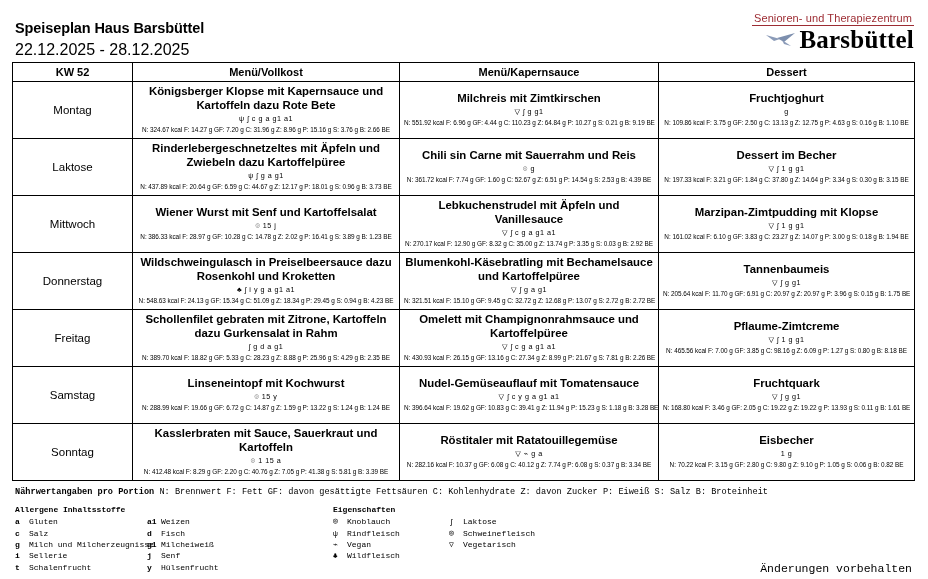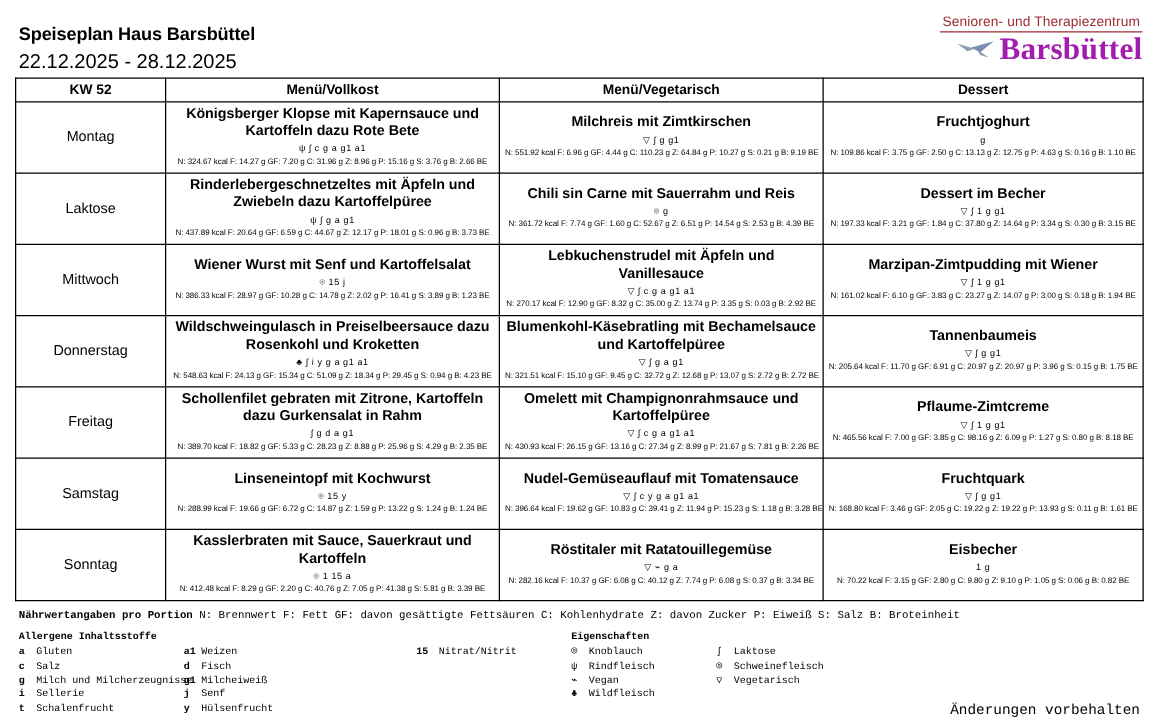--- a/index.html
+++ b/index.html
@@ -113,37 +113,37 @@
     <div class="doc-range">22.12.2025 - 28.12.2025</div>
 
     <div class="logo">
       <div class="logo-top" style="color: rgb(157, 44, 51); border-bottom-color: rgb(157, 44, 51);">Senioren- und Therapiezentrum</div>
       <div class="logo-main">
         <svg class="logo-bird" width="34" height="22" viewBox="0 0 34 22">
           <path d="M2 6 L16 10 L10 12 Z" fill="#8b9bb8"></path>
           <path d="M13 9 L31 4 L20 13 Z" fill="#7d8fae"></path>
           <path d="M18 11 L27 17 L20 15 Z" fill="#8b9bb8"></path>
         </svg>
-        <div class="logo-word" style="color: #a21caf;">Barsbüttel</div>
+        <div class="logo-word" style="color: #000000;">Barsbüttel</div>
       </div>
     </div>
   </div>
 
   <table class="menu">
     <colgroup>
       <col class="c-day">
         <col class="c-voll">
         <col class="c-veg">
         <col class="c-des">
     </colgroup>
     <thead>
       <tr>
         <th>KW 52</th>
         <th>Menü/Vollkost</th>
-        <th>Menü/Vegetarisch</th>
+        <th>Menü/Kapernsauce</th>
         <th>Dessert</th>
       </tr>
     </thead>
     <tbody>
         <tr>
           <td class="day">Montag</td>
           <td class="meal">
             <div class="meal-name">Königsberger Klopse mit Kapernsauce und Kartoffeln dazu Rote Bete</div>
             <div class="meal-codes">ψ ʃ c g a g1 a1</div>
             <div class="meal-nutri">N: 324.67 kcal F: 14.27 g GF: 7.20 g C: 31.96 g Z: 8.96 g P: 15.16 g S: 3.76 g B: 2.66 BE</div>
@@ -183,21 +183,21 @@
             <div class="meal-name">Wiener Wurst mit Senf und Kartoffelsalat</div>
             <div class="meal-codes">⌾ 15 j</div>
             <div class="meal-nutri">N: 386.33 kcal F: 28.97 g GF: 10.28 g C: 14.78 g Z: 2.02 g P: 16.41 g S: 3.89 g B: 1.23 BE</div>
           </td>
           <td class="meal">
             <div class="meal-name">Lebkuchenstrudel mit Äpfeln und Vanillesauce</div>
             <div class="meal-codes">▽ ʃ c g a g1 a1</div>
             <div class="meal-nutri">N: 270.17 kcal F: 12.90 g GF: 8.32 g C: 35.00 g Z: 13.74 g P: 3.35 g S: 0.03 g B: 2.92 BE</div>
           </td>
           <td class="meal">
-            <div class="meal-name">Marzipan-Zimtpudding mit Wiener</div>
+            <div class="meal-name">Marzipan-Zimtpudding mit Klopse</div>
             <div class="meal-codes">▽ ʃ 1 g g1</div>
             <div class="meal-nutri">N: 161.02 kcal F: 6.10 g GF: 3.83 g C: 23.27 g Z: 14.07 g P: 3.00 g S: 0.18 g B: 1.94 BE</div>
           </td>
         </tr>
         <tr>
           <td class="day">Donnerstag</td>
           <td class="meal">
             <div class="meal-name">Wildschweingulasch in Preiselbeersauce dazu Rosenkohl und Kroketten</div>
             <div class="meal-codes">♣ ʃ i y g a g1 a1</div>
             <div class="meal-nutri">N: 548.63 kcal F: 24.13 g GF: 15.34 g C: 51.09 g Z: 18.34 g P: 29.45 g S: 0.94 g B: 4.23 BE</div>
@@ -320,29 +320,20 @@
               <div class="lg-key">j</div>
               <div class="lg-val">Senf</div>
             </div>
             <div class="lg-row">
               <div class="lg-key">y</div>
               <div class="lg-val">Hülsenfrucht</div>
             </div>
           </div>
       </div>
 
-      <div class="lg-block grp-zusatz2">
-        <div class="lg-title" style="visibility:hidden">&nbsp;</div>
-        <div class="lg-list">
-            <div class="lg-row">
-              <div class="lg-key num">15</div>
-              <div class="lg-val">Nitrat/Nitrit</div>
-            </div>
-          </div>
-      </div>
 
       <div class="lg-block grp-eigen">
         <div class="lg-title">Eigenschaften</div>
         <div class="lg-list">
             <div class="lg-row">
               <div class="lg-key sym">⌾</div>
               <div class="lg-val">Knoblauch</div>
             </div>
             <div class="lg-row">
               <div class="lg-key sym">ψ</div>

